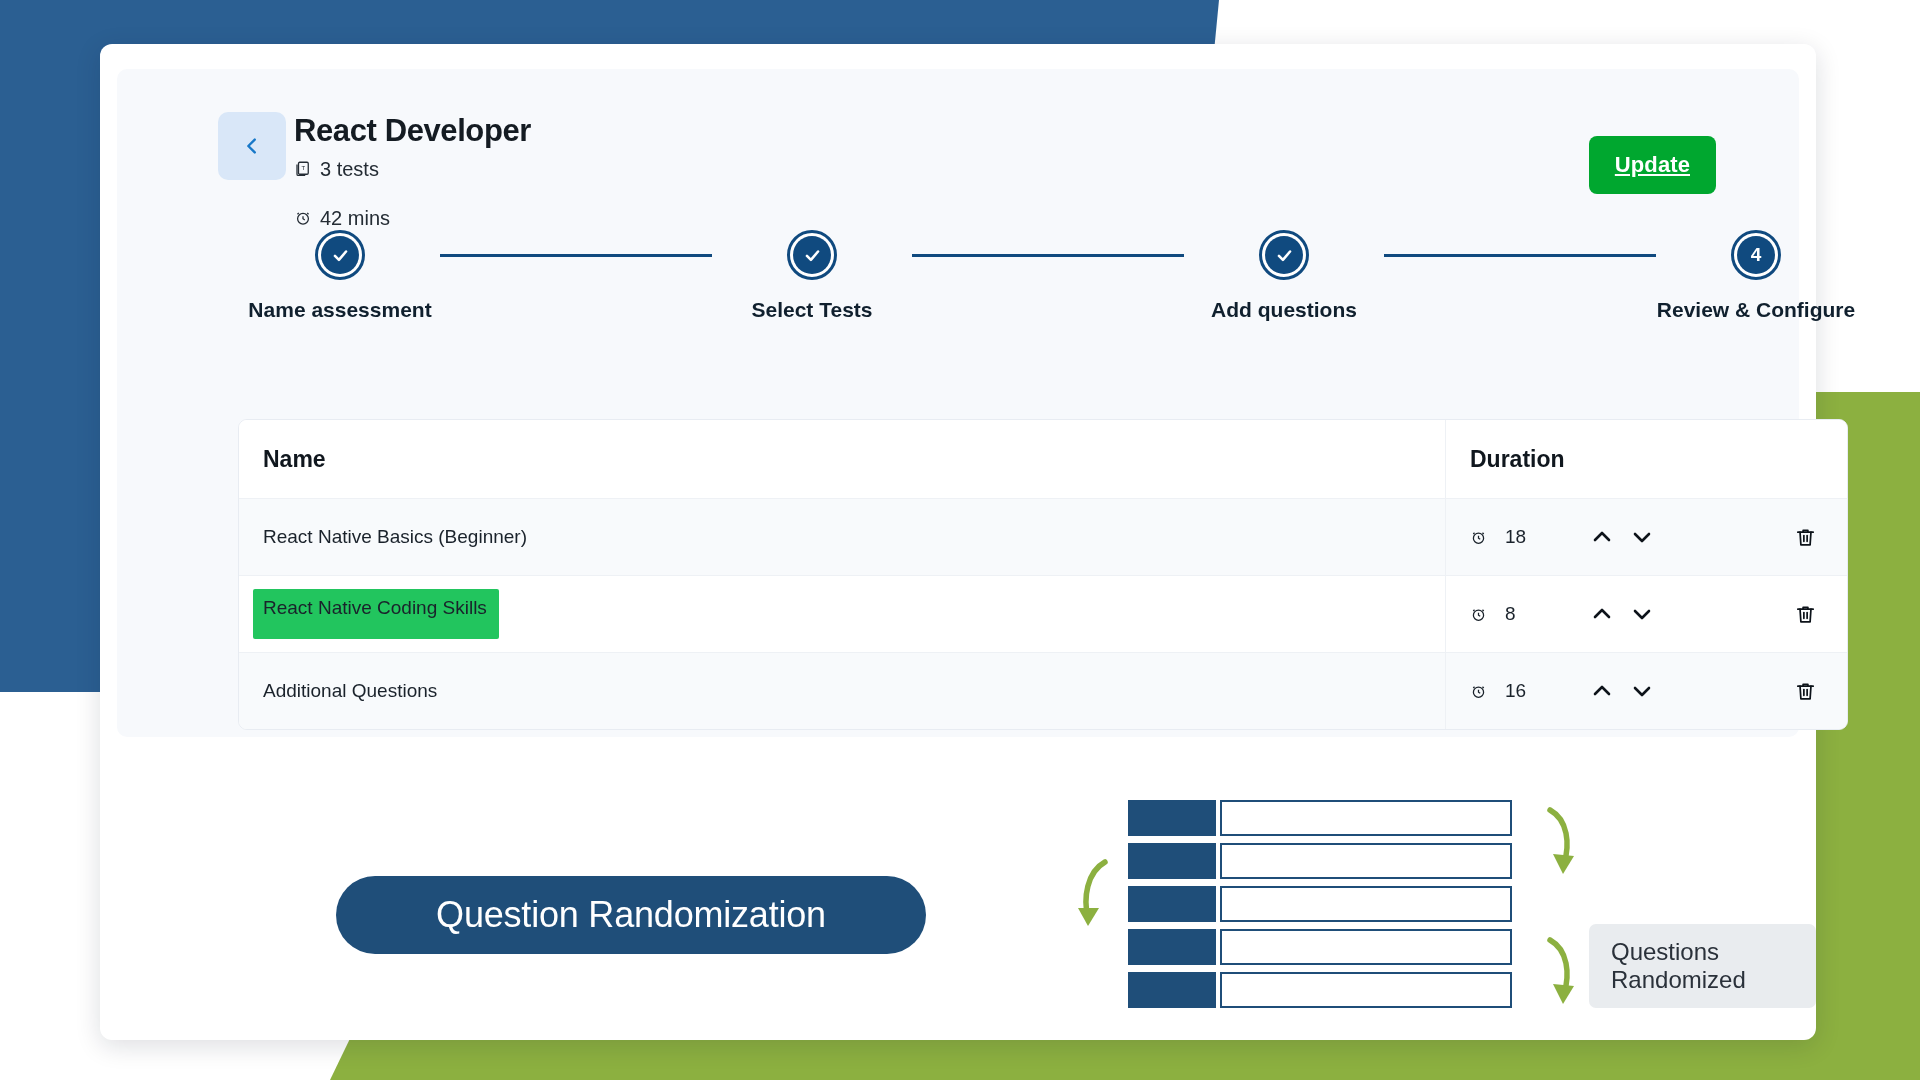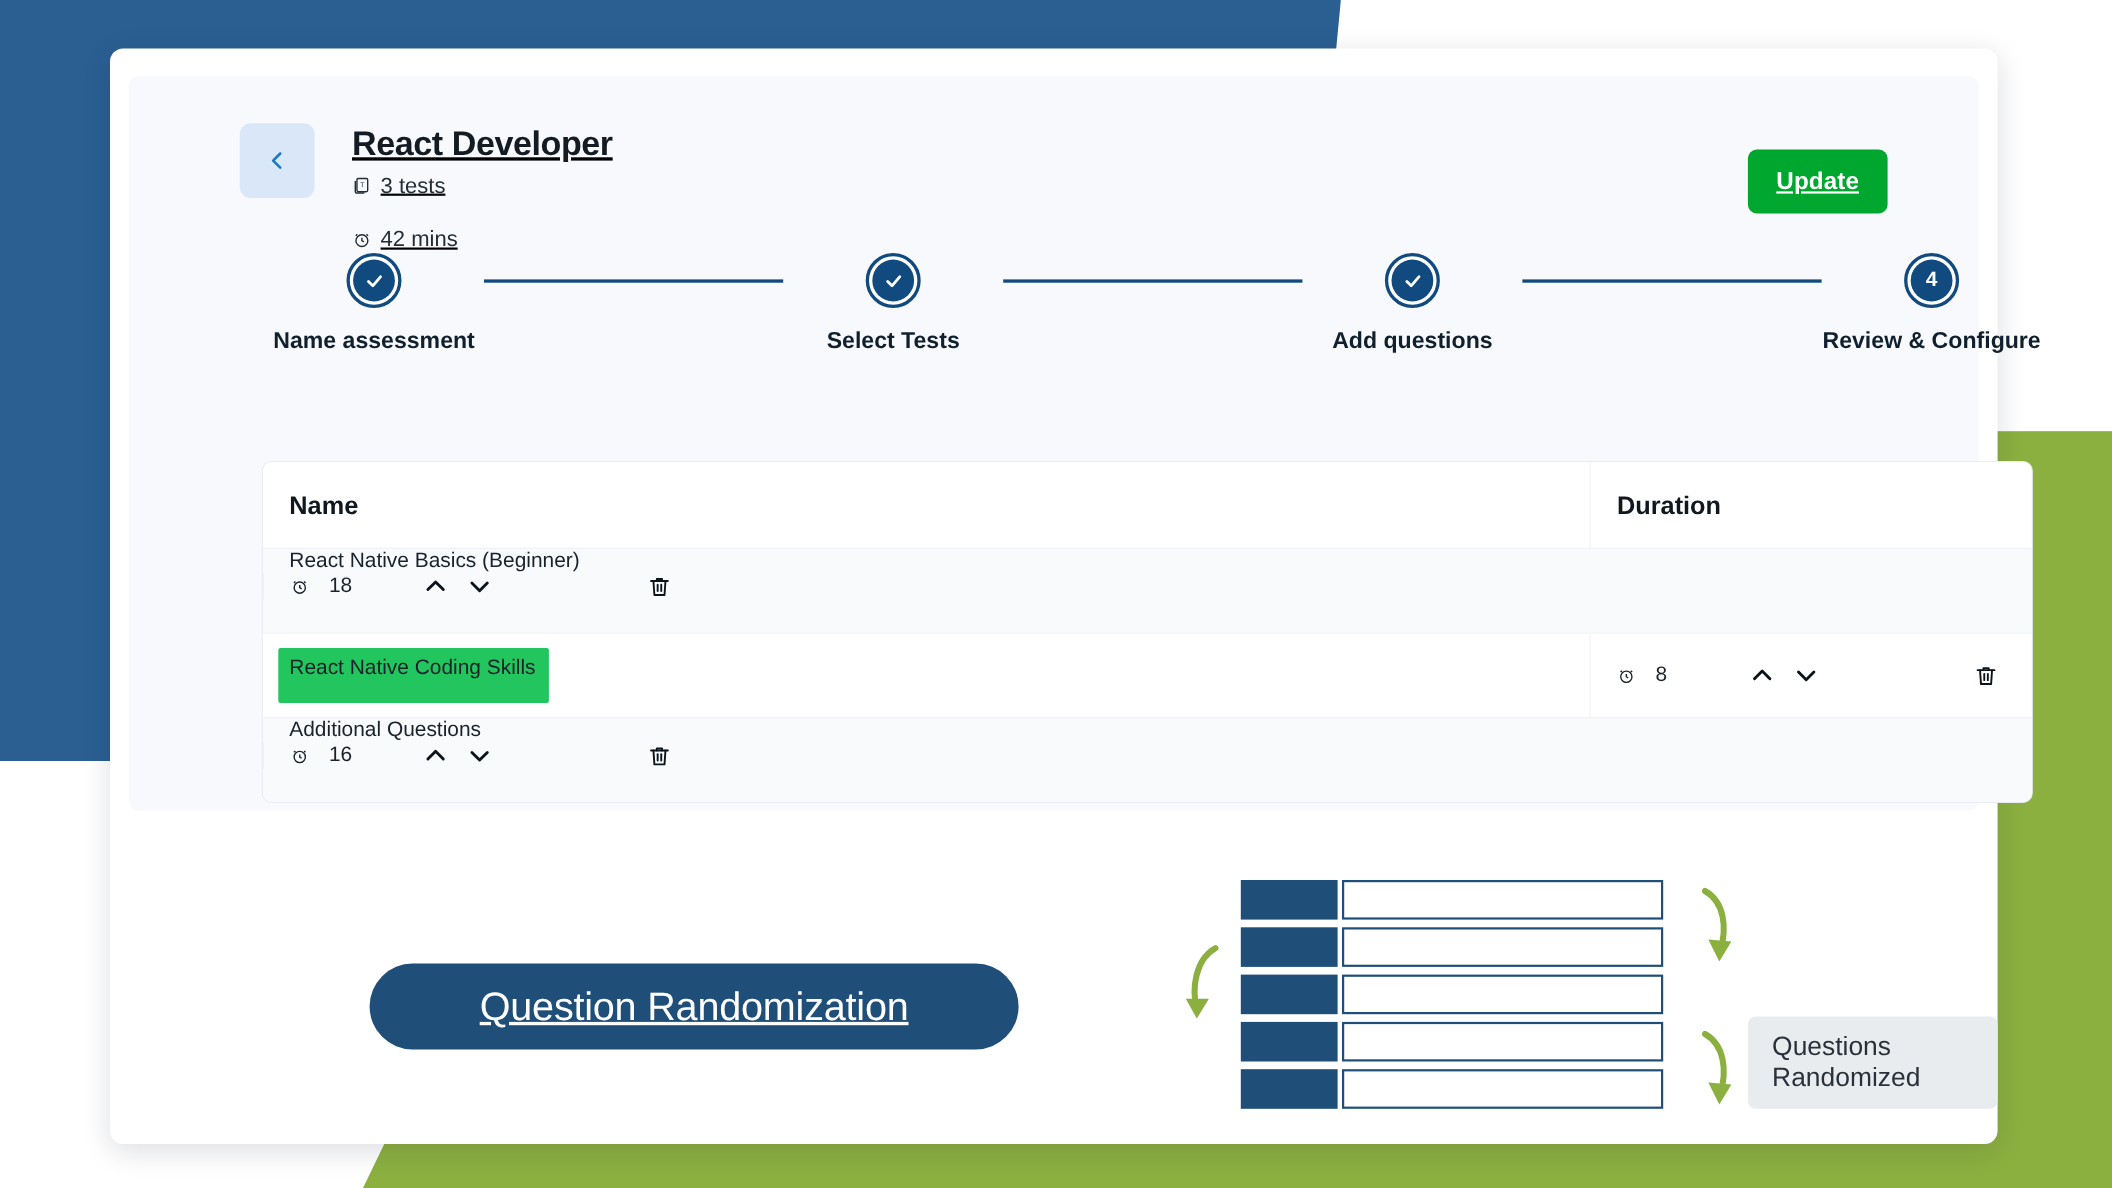--- a/index.html
+++ b/index.html
@@ -50,21 +50,21 @@
 
   
   .hdr { position: absolute; left: 118px; top: 68px; display: flex; align-items: flex-start; }
   .back-btn {
     width: 68px; height: 68px; border-radius: 10px;
     background: #d9e7f8;
     display: flex; align-items: center; justify-content: center;
     cursor: pointer; flex: none;
   }
   .back-btn svg { width: 22px; height: 22px; }
-  .hdr-text { margin-left: 34px; padding-top: 2px; text-decoration: underline; }
+  .hdr-text { margin-left: 8px; padding-top: 2px; }
   .hdr-title {
     font-size: 31px; font-weight: 700; color: #141b22; letter-spacing: -0.4px;
     line-height: 1.12;
   }
   .hdr-meta { display: flex; align-items: flex-start; gap: 26px; margin-top: 9px; flex-direction: column; }
   .meta-item { display: flex; align-items: center; gap: 8px; font-size: 20px; color: #242c34; }
   .meta-item svg { width: 18px; height: 18px; flex: none; }
 
   .update-btn {
     position: absolute; right: 100px; top: 92px;
@@ -107,21 +107,21 @@
     width: 1610px;
     background: #ffffff;
     border: 1px solid #e8ecf2;
     border-radius: 9px;
     overflow: hidden;
   }
   .trow { display: flex; align-items: stretch; }
   .thead { background: #ffffff; height: 78px; }
   .thead .tcell { font-size: 23px; font-weight: 700; color: #10171e; }
   .tbody-row { height: 77px; border-top: 1px solid #eef1f5; }
-  .row-shade-a { background: #f8fafc; flex-direction: column; }
+  .row-shade-a { background: #f8fafc; }
   .row-shade-b { background: #ffffff; }
 
   .tcell { display: flex; align-items: center; padding: 0 0 0 24px; }
   .col-name { width: 1206px; flex: none; }
   .col-dur  { width: 404px; flex: none; border-left: 1px solid #eef1f5; padding-left: 24px; }
 
   .name-text { font-size: 19px; color: #1a222b; }
   .name-highlight { background: #22c55e; padding: 8px 12px 20px 10px; margin-left: -10px; border-radius: 2px; }
 
   .dur-val { display: flex; align-items: center; gap: 18px; font-size: 19px; color: #1a222b; width: 120px; flex:none; }
@@ -131,21 +131,21 @@
   .arrow-btn svg { width: 24px; height: 24px; }
   .trash-btn { margin-left: auto; margin-right: 32px; cursor: pointer; display:flex; align-items:center; }
   .trash-btn svg { width: 23px; height: 23px; }
 
   
   .pill {
     position: absolute; left: 236px; top: 832px;
     width: 590px; height: 78px;
     background: #1f4e79; border-radius: 39px;
     display: flex; align-items: center; justify-content: center;
-    color: #ffffff; font-size: 36px; font-weight: 500; letter-spacing: -0.2px; text-decoration: underline;
+    color: #ffffff; font-size: 36px; font-weight: 500; letter-spacing: -0.2px;
   }
 
   .rows-illus { position: absolute; left: 1028px; top: 756px; }
   .illus-row { display: flex; align-items: center; margin-bottom: 7px; }
   .illus-block { width: 88px; height: 36px; background: #1f4e79; flex:none; }
   .illus-box { width: 292px; height: 36px; background: #ffffff; border: 2px solid #1f4e79; margin-left: 4px; flex:none; }
 
   .tag-randomized {
     position: absolute; left: 1489px; top: 880px;
     background: #e9ecef; border-radius: 7px;

